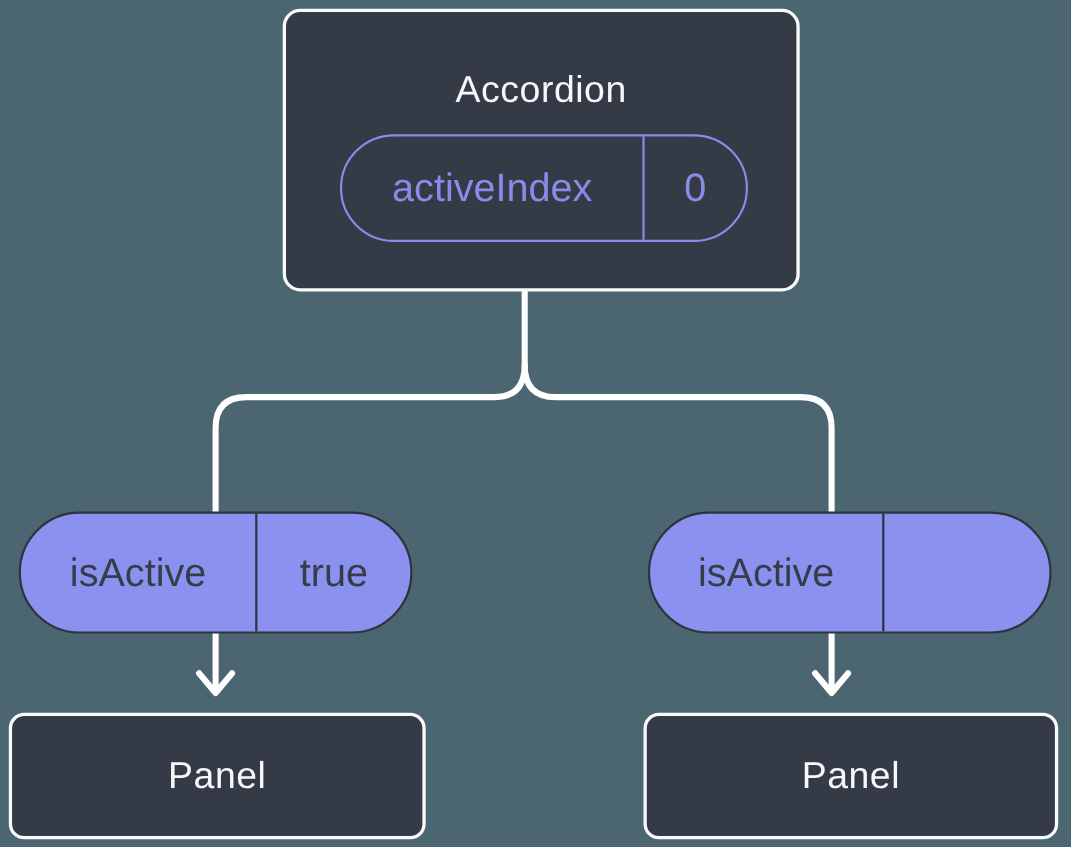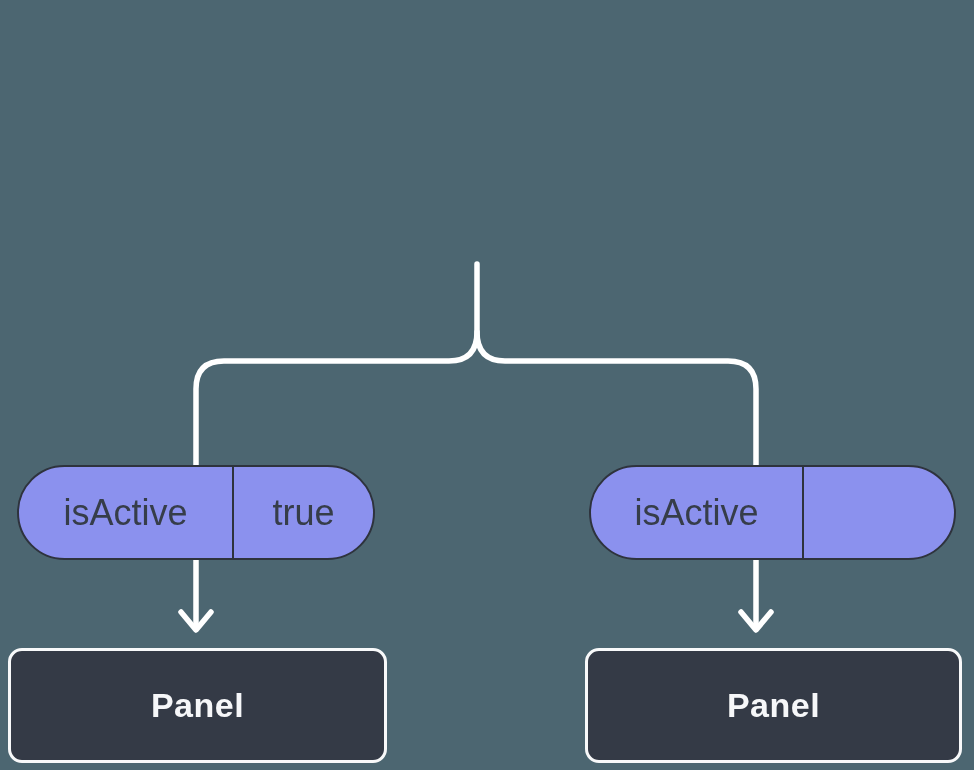--- a/index.html
+++ b/index.html
@@ -69,21 +69,21 @@
     display: flex; align-items: center; justify-content: center;
     border-right: 2.5px solid var(--state-accent, #878CE8);
   }
   .state-value-cell {
     flex: 1;
     display: flex; align-items: center; justify-content: center;
   }
   .prop-pill {
     position: absolute;
     top: 465px;
-    height: 95px;
+    height: 111px;
     box-sizing: border-box;
     background: var(--prop-fill, #8B91EE);
     border: 2.5px solid var(--prop-border, #2E333D);
     border-radius: 60px;
     display: flex;
     color: var(--prop-text, #363D49);
     font-size: 36px;
     z-index: 2;
   }
   .prop-pill.pos-left  { left: 17px;  width: 358px; }
@@ -97,38 +97,45 @@
   .prop-value-cell {
     flex: 1;
     display: flex; align-items: center; justify-content: center; text-align: center;
   }
   .panel-node {
     top: 648px;
     height: 115px;
     border-radius: 14px;
     display: flex; align-items: center; justify-content: center;
     font-size: 34px;
-    font-weight: 700;
+    font-weight: 400;
     letter-spacing: 0.5px;
   }
   .panel-node.pos-left  { left: 8px;   width: 379px; }
   .panel-node.pos-right { left: 585px; width: 377px; }
 </style>
 </head>
 <body>
 
 <div class="canvas">
 
   <svg class="connectors" viewBox="0 0 974 770" xmlns="http://www.w3.org/2000/svg">
     <path d="M477 264 L477 332 Q477 361 449 361 L224 361 Q196 361 196 389 L196 624"></path>
     <path d="M477 332 Q477 361 505 361 L728 361 Q756 361 756 389 L756 624"></path>
     <path d="M181 612 L196 630 L211 612"></path>
     <path d="M741 612 L756 630 L771 612"></path>
   </svg>
 
+  <div class="node root-node">
+    <div class="root-title">Accordion</div>
+    <div class="state-pill">
+      <div class="state-name-cell">activeIndex</div>
+      <div class="state-value-cell">0</div>
+    </div>
+  </div>
 
   <div class="prop-pill pos-left">
     <div class="prop-name-cell">isActive</div>
     <div class="prop-value-cell">true</div>
   </div>
 
   <div class="prop-pill pos-right">
     <div class="prop-name-cell">isActive</div>
   </div>
 

